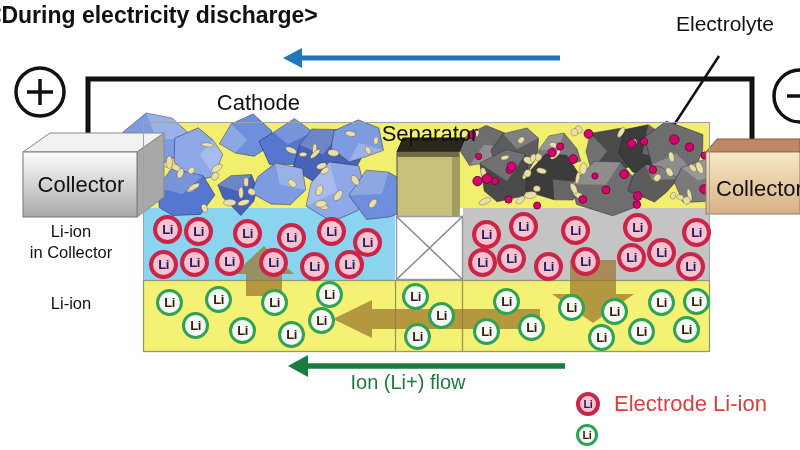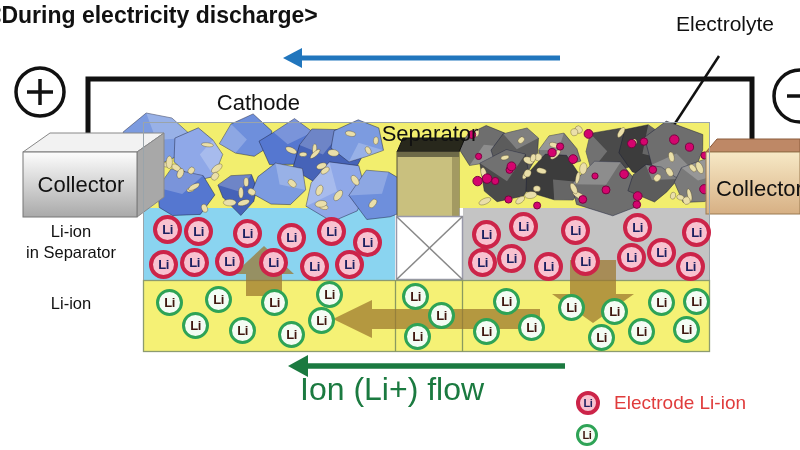--- a/index.html
+++ b/index.html
@@ -20,32 +20,32 @@
   #electricity-label{left:300px;top:27px;width:230px;text-align:center;font-size:22px;color:var(--e-blue);}
   #electrolytes-label{left:676px;top:12px;font-size:21px;}
   #cathode-label{left:180px;top:90px;width:120px;text-align:right;font-size:22px;}
   #separator-label{left:370px;top:90px;width:120px;text-align:center;font-size:22px;margin-top:31px;}
   #anode-label{left:534px;top:90px;width:120px;text-align:center;font-size:22px;}
   #collector-left-label{left:30px;top:172px;width:102px;text-align:center;font-size:22px;}
   #collector-right-label{left:716px;top:176px;width:120px;font-size:22px;}
   .rowlbl{position:absolute;left:5px;width:132px;text-align:center;font-size:16.5px;line-height:21px;color:#111;}
   #electrode-row-label{top:221px;}
   #electrolyte-row-label{top:293px;}
-  #ionflow-label{left:300px;top:371px;width:240px;font-size:32px;color:var(--i-green);}
+  #ionflow-label{left:288px;top:371px;width:240px;text-align:center;font-size:20px;color:var(--i-green);}
   
   .ion{position:absolute;display:flex;align-items:center;justify-content:center;
        border-radius:50%;font-weight:bold;font-size:13px;letter-spacing:-0.5px;box-sizing:content-box;}
   .ion-red{width:21px;height:21px;border:4px solid var(--red-b);background:var(--red-f);color:#1C2060;}
   .ion-green{width:21px;height:21px;border:3.5px solid var(--grn-b);background:var(--grn-f);color:#401810;}
   
   .legend-row{position:absolute;left:576px;display:flex;align-items:center;gap:14px;}
   #legend-electrode{top:391px;}
   #legend-electrolyte{top:424px;}
   .legend-chip{position:static;width:16px;height:16px;font-size:11px;}
-  .legend-label{font-size:19px;}
+  .legend-label{font-size:22px;}
   #legend-electrode .legend-label{color:var(--leg-red);}
   #legend-electrolyte .legend-label{color:var(--leg-grn);}
 </style>
 </head>
 <body>
 
 <div id="app" style="--yellow: #F2EE6E; --yellow-lyte: #F5F175; --blue-region: #8AD4F0; --gray-region: #C4C4C4; --red-b: #CC2449; --red-f: #F8C2D0; --grn-b: #2EA356; --grn-f: #F4FCF4; --e-blue: #2176BD; --i-green: #1B7A40; --leg-red: #E03C3C; --leg-grn: #2C9C5C;">
 
   <div class="region" id="region-yellow-top"></div>
   <div class="region" id="region-cathode-blue"></div>
@@ -316,21 +316,21 @@
 
   <div class="lbl" id="title">&lt;During electricity discharge&gt;</div>
   <div class="lbl" id="electrolytes-label">Electrolyte</div>
   <div class="lbl" id="cathode-label">Cathode</div>
   <div class="lbl" id="separator-label">Separator</div>
   <div class="lbl" id="collector-left-label">Collector</div>
   <div class="lbl" id="collector-right-label">Collector</div>
 
   <div class="rowlbl" id="electrode-row-label">
     <div>Li-ion</div>
-    <div>in Separator</div>
+    <div>in Collector</div>
   </div>
   <div class="rowlbl" id="electrolyte-row-label">
     <div>Li-ion</div>
   </div>
 
   <div class="lbl" id="ionflow-label">Ion (Li+) flow</div>
 
   <div class="legend-row" id="legend-electrode">
     <span class="ion ion-red legend-chip">Li</span>
     <span class="legend-label">Electrode Li-ion</span>

